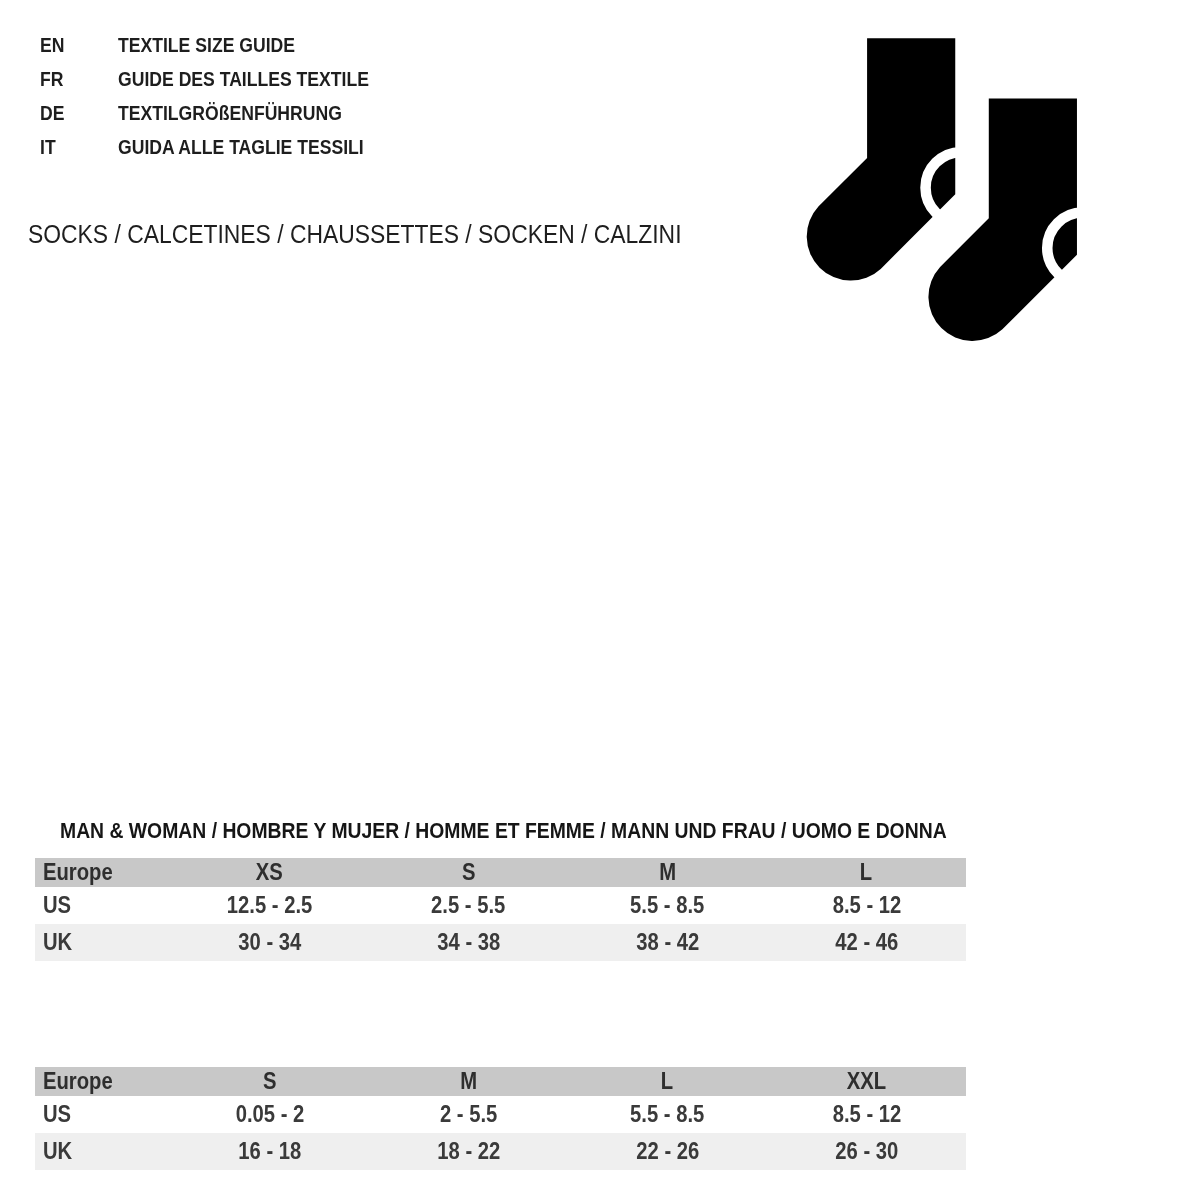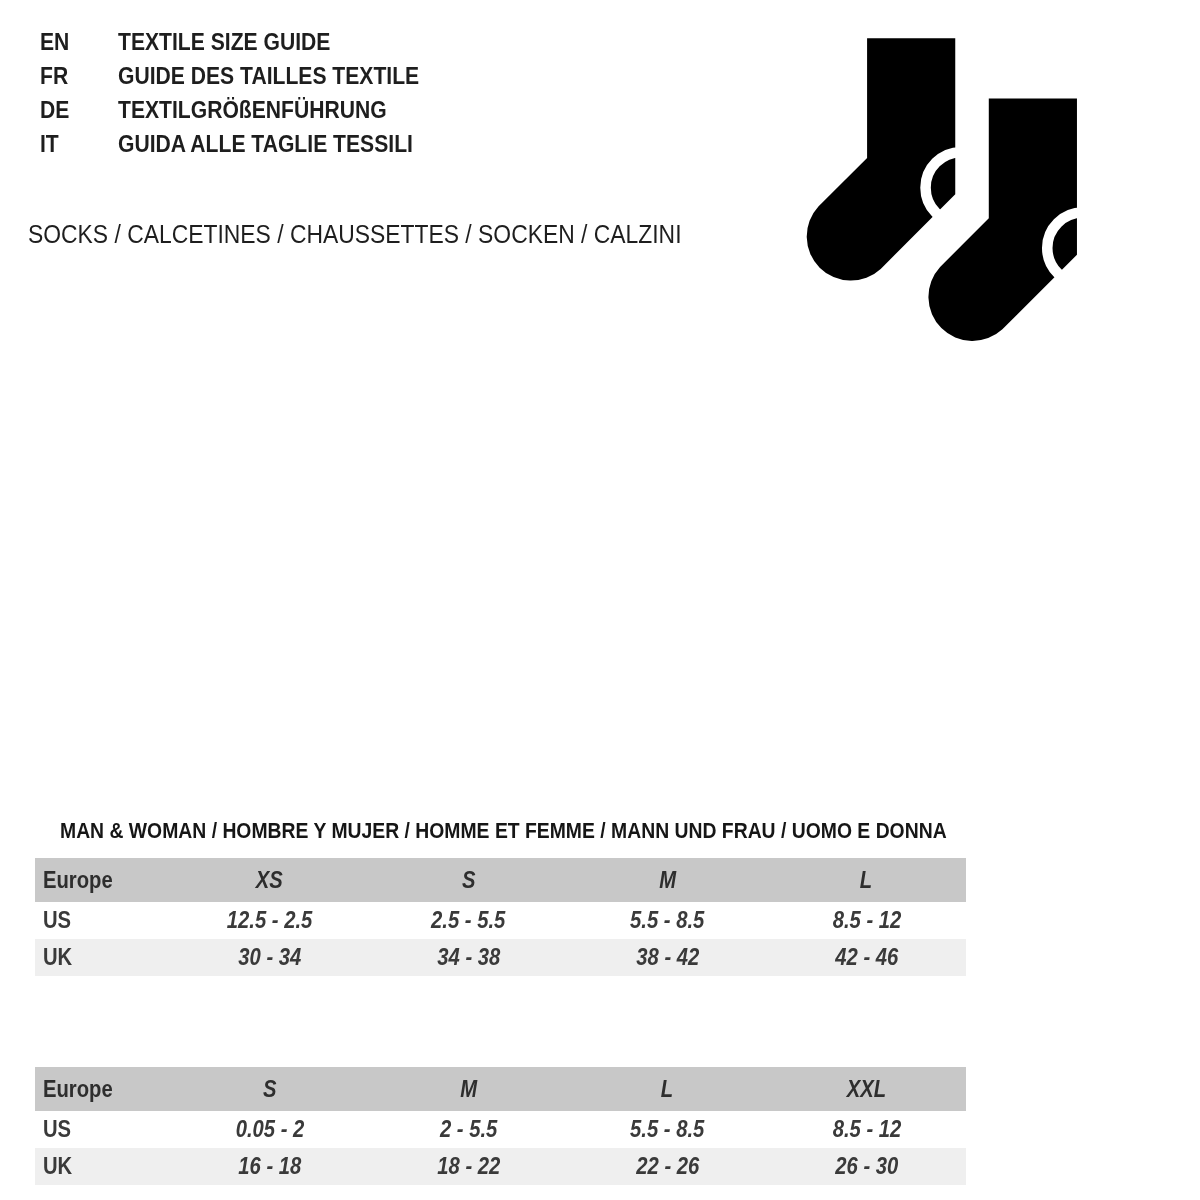--- a/index.html
+++ b/index.html
@@ -20,43 +20,43 @@
     overflow: hidden;
     font-family: "Liberation Sans", sans-serif;
     color: var(--text);
   }
   
   .cond  { display: inline-block; transform: scaleX(.88); transform-origin: 0 50%; white-space: nowrap; }
   .condc { display: inline-block; transform: scaleX(.88); transform-origin: 50% 50%; white-space: nowrap; }
 
   
   .lang-list { position: absolute; left: 40px; top: 28px; }
-  .lang-row  { display: flex; height: 34px; align-items: flex-start; font-size: 24px; font-weight: 700; }
+  .lang-row  { display: flex; height: 34px; align-items: center; font-size: 20px; font-weight: 700; }
   .lang-code { width: 78px; flex: 0 0 78px; }
 
   
   .category { position: absolute; left: 28px; top: 219px; font-size: 26px; font-weight: 400; }
 
   
   .socks-svg { position: absolute; left: 800px; top: 38px; width: 322px; height: 305px; }
 
   
   .tbl-title { position: absolute; left: 40px; font-size: 22px; font-weight: 700; color: #161616; }
   .title-adult    { top: 818px; margin-left: 20px; }
   .title-children { top: 1028px; }
 
   
   .size-table { position: absolute; left: 35px; width: 931px; font-size: 23px; font-weight: 700; color: var(--table-text); }
   .table-adult    { top: 858px; }
   .table-children { top: 1067px; }
   .trow  { display: flex; height: 37px; align-items: center; background: var(--row-bg); }
-  .thead { height: 44px; background: var(--header-bg); color: #2e2e2e; }
+  .thead { height: 29px; background: var(--header-bg); color: #2e2e2e; }
   .alt   { background: var(--alt-bg); }
   .c0 { width: 135px; flex: 0 0 135px; padding-left: 8px; text-align: left; }
-  .c  { width: 199px; flex: 0 0 199px; text-align: center; font-style: italic; }
+  .c  { width: 199px; flex: 0 0 199px; text-align: center; }
 </style>
 </head>
 <body>
 
 <div class="page">
 
   <div class="lang-list">
     <div class="lang-row">
       <span class="lang-code"><span class="cond">EN</span></span>
       <span class="cond">TEXTILE SIZE GUIDE</span>

